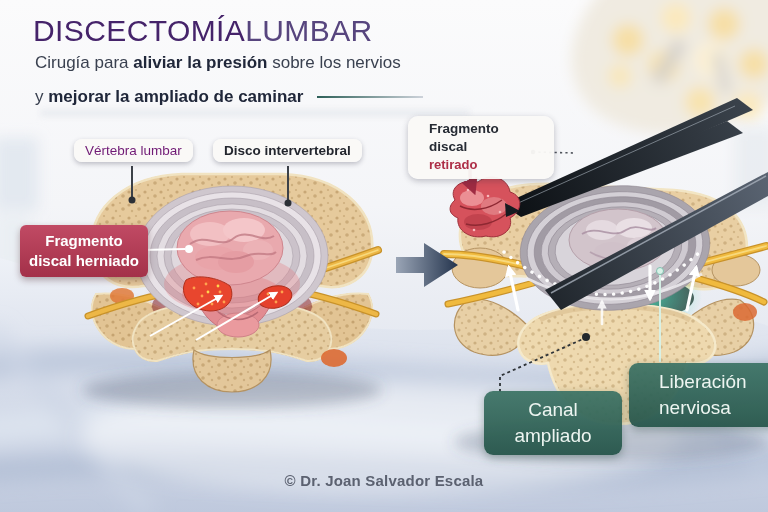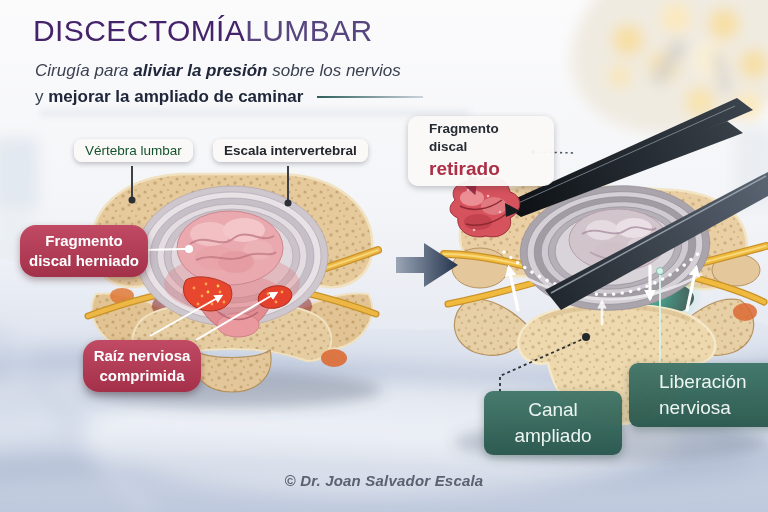--- a/index.html
+++ b/index.html
@@ -6,48 +6,48 @@
   .stage{position:relative;width:768px;height:512px;overflow:hidden;
          font-family:"Liberation Sans",sans-serif;
          background:linear-gradient(180deg,#fbfbfc 0%,#f4f5f8 40%,#dfe4ee 78%,#ccd4e4 100%);}
   .stage svg{position:absolute;}
   
   .hdr-title{position:absolute;left:33px;top:14px;font-size:30px;letter-spacing:.4px;white-space:nowrap;}
   .t-main{font-weight:400;color:var(--title-purple,#45236a);}
   .t-sub{font-weight:400;color:#57457e;}
   .subline{position:absolute;left:35px;font-size:17px;color:#3a4150;white-space:nowrap;}
   .subline b{color:#20273a;}
-  #sub1{top:61px;font-style:italic;}
+  #sub1{top:53px;}
   #sub2{top:87px;}
   .sub-rule{display:inline-block;width:106px;height:2.5px;margin-left:14px;vertical-align:4px;
             background:linear-gradient(90deg,#2d5f58,#cdd2da);}
   .bg-band{position:absolute;left:40px;top:110px;width:430px;height:6px;background:#dfe3e9;
            filter:blur(3px);opacity:.65;}
   
   .pill{position:absolute;background:rgba(250,249,247,.95);border-radius:8px;padding:4px 11px;
-        font-size:13.5px;color:#14532d;box-shadow:0 2px 5px rgba(40,40,60,.28);white-space:nowrap;}
+        font-size:13.5px;color:#701a75;box-shadow:0 2px 5px rgba(40,40,60,.28);white-space:nowrap;}
   #pill-disco{font-weight:700;color:#23262e;}
-  .badge-red{position:absolute;border-radius:16px;color:#fff;font-weight:700;text-align:center;
+  .badge-red{position:absolute;border-radius:6px;color:#fff;font-weight:700;text-align:center;
              font-size:15px;line-height:1.32;padding:6px 8px;
              background:linear-gradient(180deg,#c14a64,var(--badge-red,#a33049));
              box-shadow:0 3px 7px rgba(60,20,30,.35);}
   #badge-herniado{left:20px;top:225px;width:112px;}
   #badge-raiz{left:83px;top:340px;width:102px;}
   .pill2{position:absolute;left:408px;top:116px;width:104px;background:rgba(250,249,247,.96);
          border-radius:10px;padding:4px 21px;font-size:13.5px;font-weight:700;
          line-height:1.35;color:#262b34;box-shadow:0 2px 6px rgba(40,40,60,.28);}
-  .pill2 .ret{color:var(--highlight-red,#ad2e47);font-size:19px;}
+  .pill2 .ret{color:var(--highlight-red,#ad2e47);font-size:13px;}
   .badge-teal{position:absolute;border-radius:9px;color:#edf5f1;font-size:19px;line-height:1.38;
               font-weight:500;padding:6px 30px;
               background:linear-gradient(180deg,rgba(62,116,102,.95),rgba(38,85,74,.95));
               box-shadow:0 3px 8px rgba(30,60,50,.35);}
   #badge-canal{left:484px;top:391px;width:78px;text-align:center;}
   #badge-liberacion{left:629px;top:363px;width:92px;}
   .footer{position:absolute;left:0;top:472px;width:100%;text-align:center;font-size:15px;
-          font-weight:600;color:#5b6170;letter-spacing:.2px;font-style:italic;}
+          font-weight:600;color:#5b6170;letter-spacing:.2px;}
 </style>
 </head>
 <body>
 
 <div class="stage">
 
   <svg width="768" height="512" viewBox="0 0 768 512" style="left:0;top:0">
     <defs>
       <filter id="b4" x="-40%" y="-40%" width="180%" height="180%">
           <feGaussianBlur stdDeviation="4"></feGaussianBlur>
@@ -367,23 +367,22 @@
     <span class="t-main">DISCECTOMÍA</span><span class="t-sub">LUMBAR</span>
   </div>
   <div class="subline" id="sub1">
     <span>Cirugía para </span><b>aliviar la presión</b><span> sobre los nervios</span>
   </div>
   <div class="subline" id="sub2">
     <span>y </span><b>mejorar la ampliado de caminar</b><span class="sub-rule"></span>
   </div>
 
   <div class="pill" id="pill-vertebra" style="left:74px;top:139px">Vértebra lumbar</div>
-  <div class="pill" id="pill-disco" style="left:213px;top:139px">Escala intervertebral</div>
+  <div class="pill" id="pill-disco" style="left:213px;top:139px">Disco intervertebral</div>
   <div class="badge-red" id="badge-herniado">Fragmento discal herniado</div>
-  <div class="badge-red" id="badge-raiz">Raíz nerviosa comprimida</div>
 
   <div class="pill2">
     <span>Fragmento discal</span><br>
     <span class="ret">retirado</span>
   </div>
   <div class="badge-teal" id="badge-canal">Canal ampliado</div>
   <div class="badge-teal" id="badge-liberacion">Liberación nerviosa</div>
 
   <div class="footer">© Dr. Joan Salvador Escala</div>
 </div>

